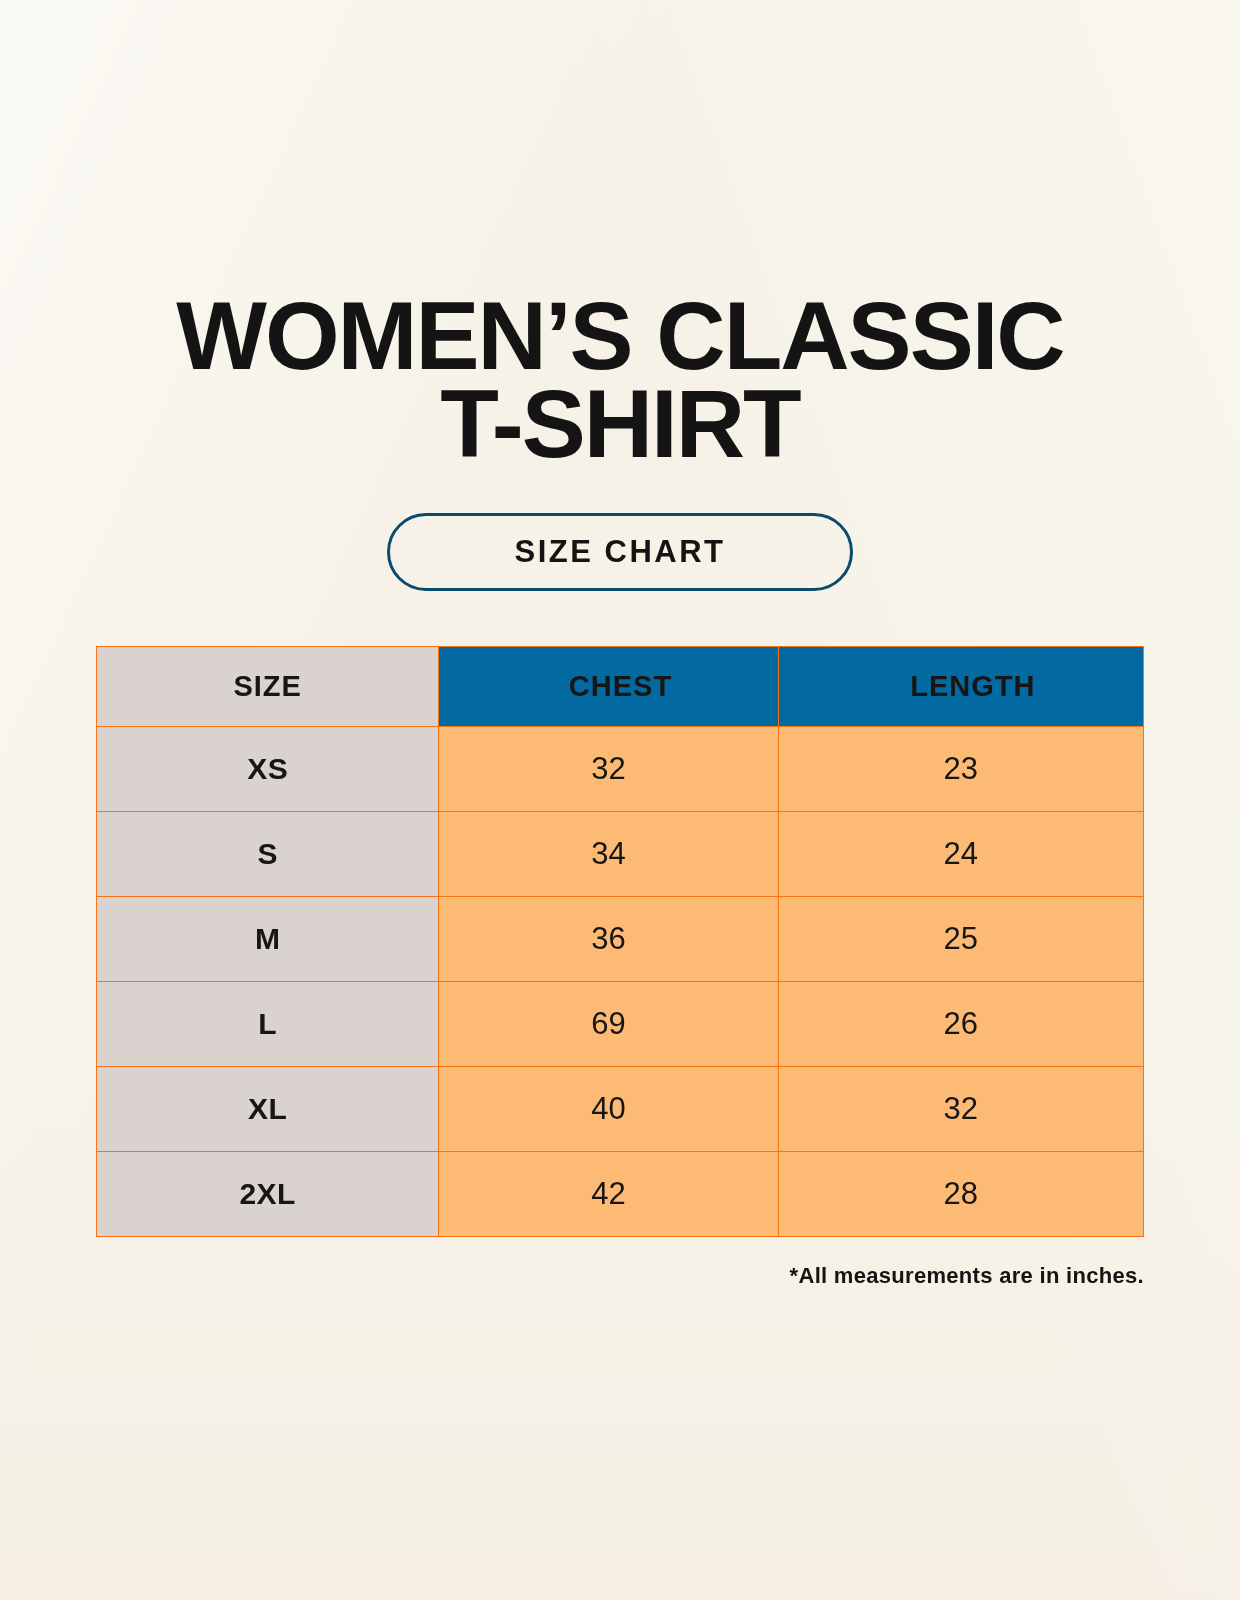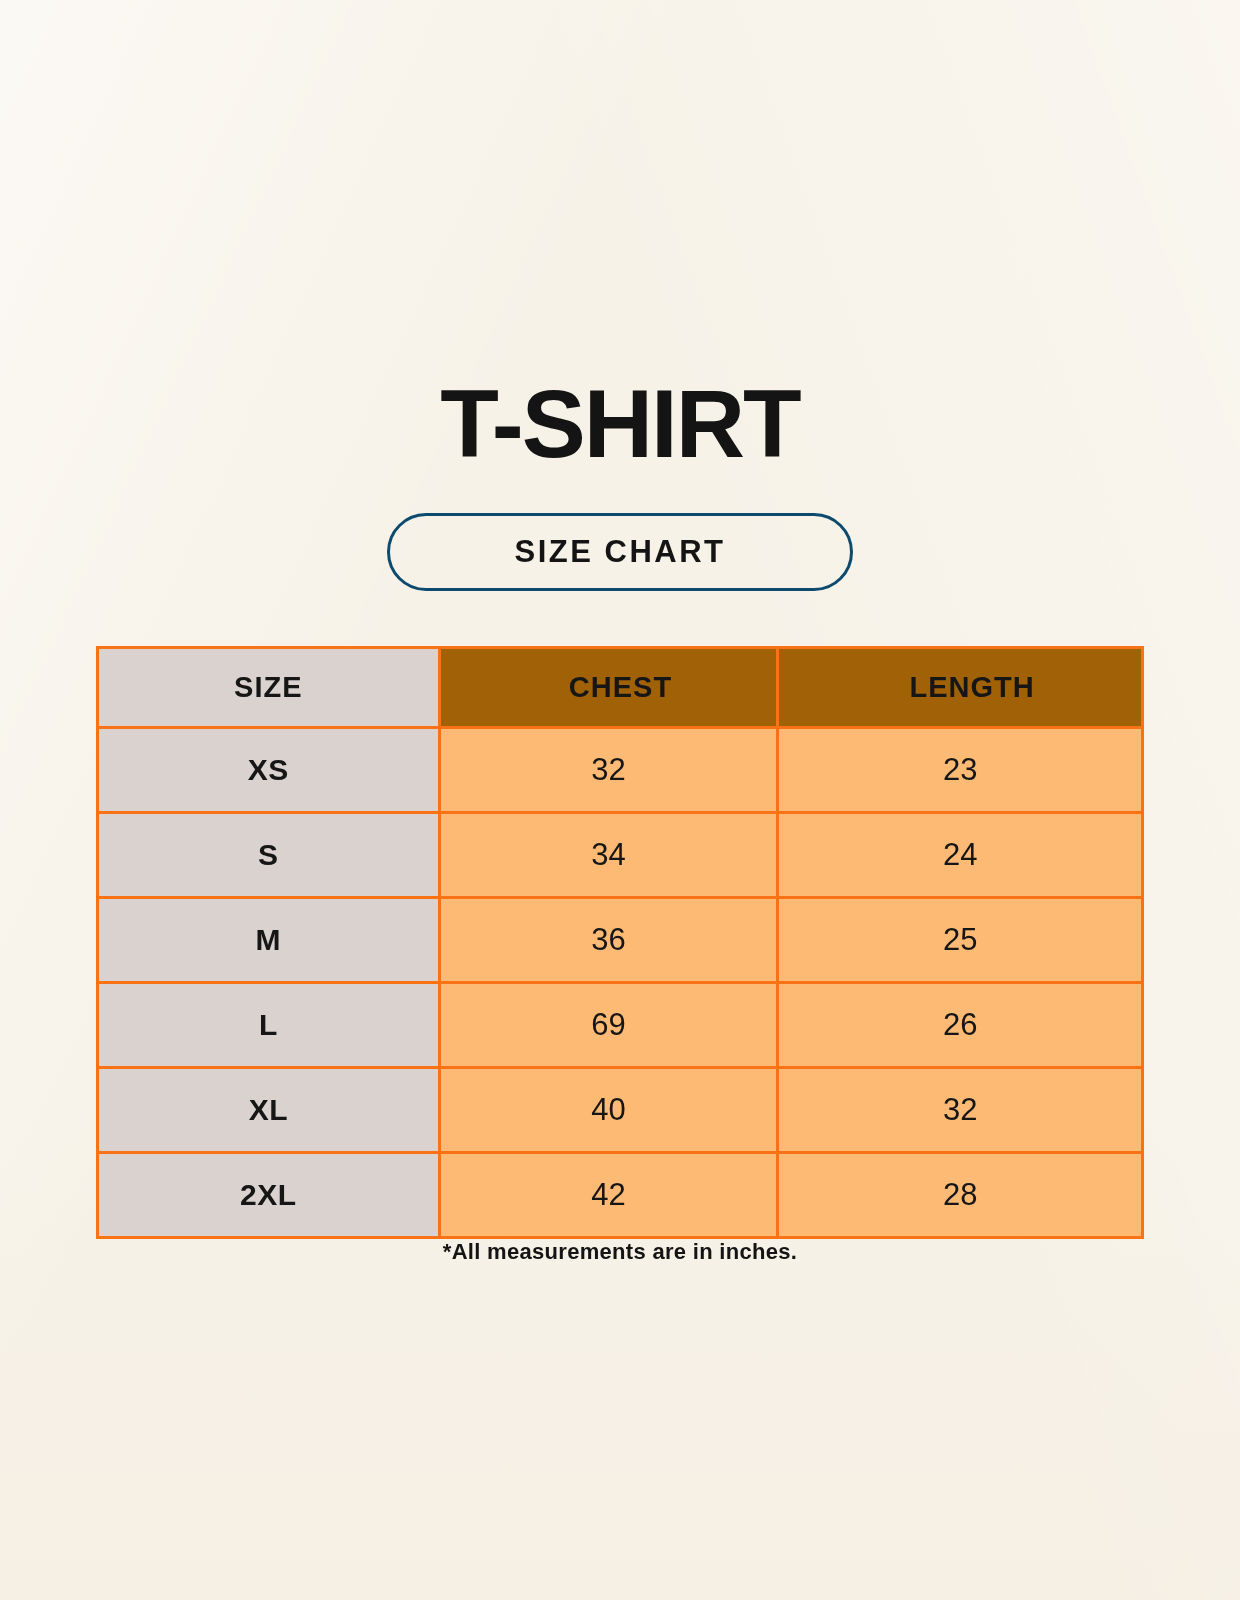--- a/index.html
+++ b/index.html
@@ -64,71 +64,71 @@
     width: 1048px;
   }
 
   table {
     width: 100%;
     border-collapse: collapse;
     table-layout: fixed;
   }
 
   th, td {
-    border: 3px solid #f97316;
+    border: 1px solid #f97316;
     text-align: center;
     vertical-align: middle;
   }
 
   col.c-size   { width: 32.7%; }
   col.c-chest  { width: 32.4%; }
   col.c-length { width: 34.9%; }
 
   thead th {
     height: 80px;
     font-size: 29px;
     font-weight: bold;
     letter-spacing: 1px;
   }
 
   th.size-head { background: #d9d2cf; }
-  th.pink-head { background: #a16207; padding-left: 24px; }
+  th.pink-head { background: #0369a1; padding-left: 24px; }
 
   tbody th.size-cell {
     background: #d9d2cf;
     height: 85px;
     font-size: 30px;
     font-weight: bold;
     letter-spacing: 0.5px;
   }
 
   tbody td.value-cell {
     background: #fdba74;
     height: 85px;
     font-size: 31px;
     font-weight: normal;
   }
 
   .footnote {
     width: 1048px;
-    margin: 0 auto 0 auto;
-    text-align: center;
+    margin: 26px auto 0 auto;
+    text-align: right;
     font-size: 22px;
     font-weight: bold;
     letter-spacing: 0.3px;
     color: #141414;
   }
 </style>
 </head>
 <body>
 
 <div class="page">
 
   <h1 class="title">
-    <br>
+    <span>WOMEN’S CLASSIC</span><br>
     <span>T-SHIRT</span>
   </h1>
 
   <div class="badge-wrap">
     <button class="badge">SIZE CHART</button>
   </div>
 
   <div class="table-wrap">
     <table>
       <colgroup>

